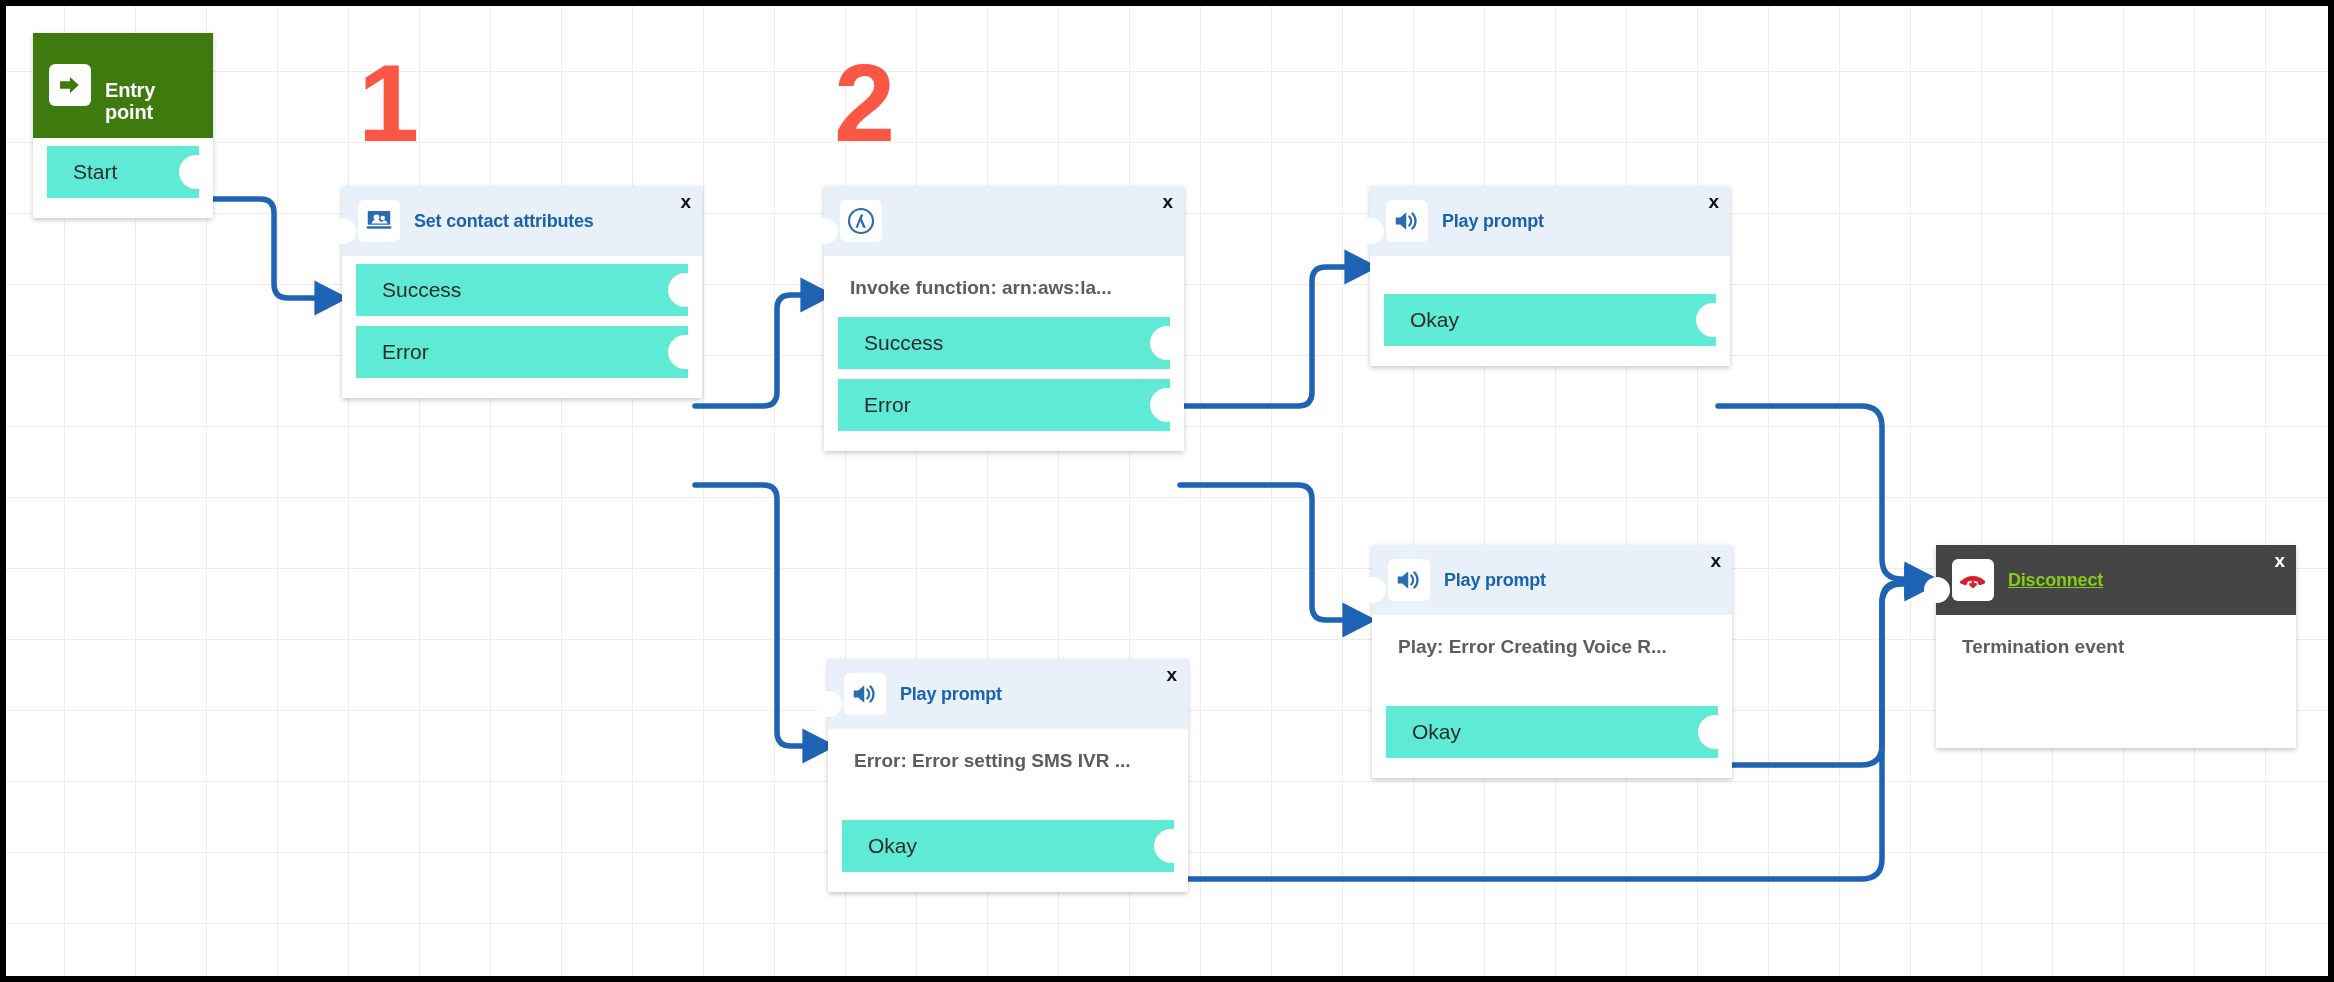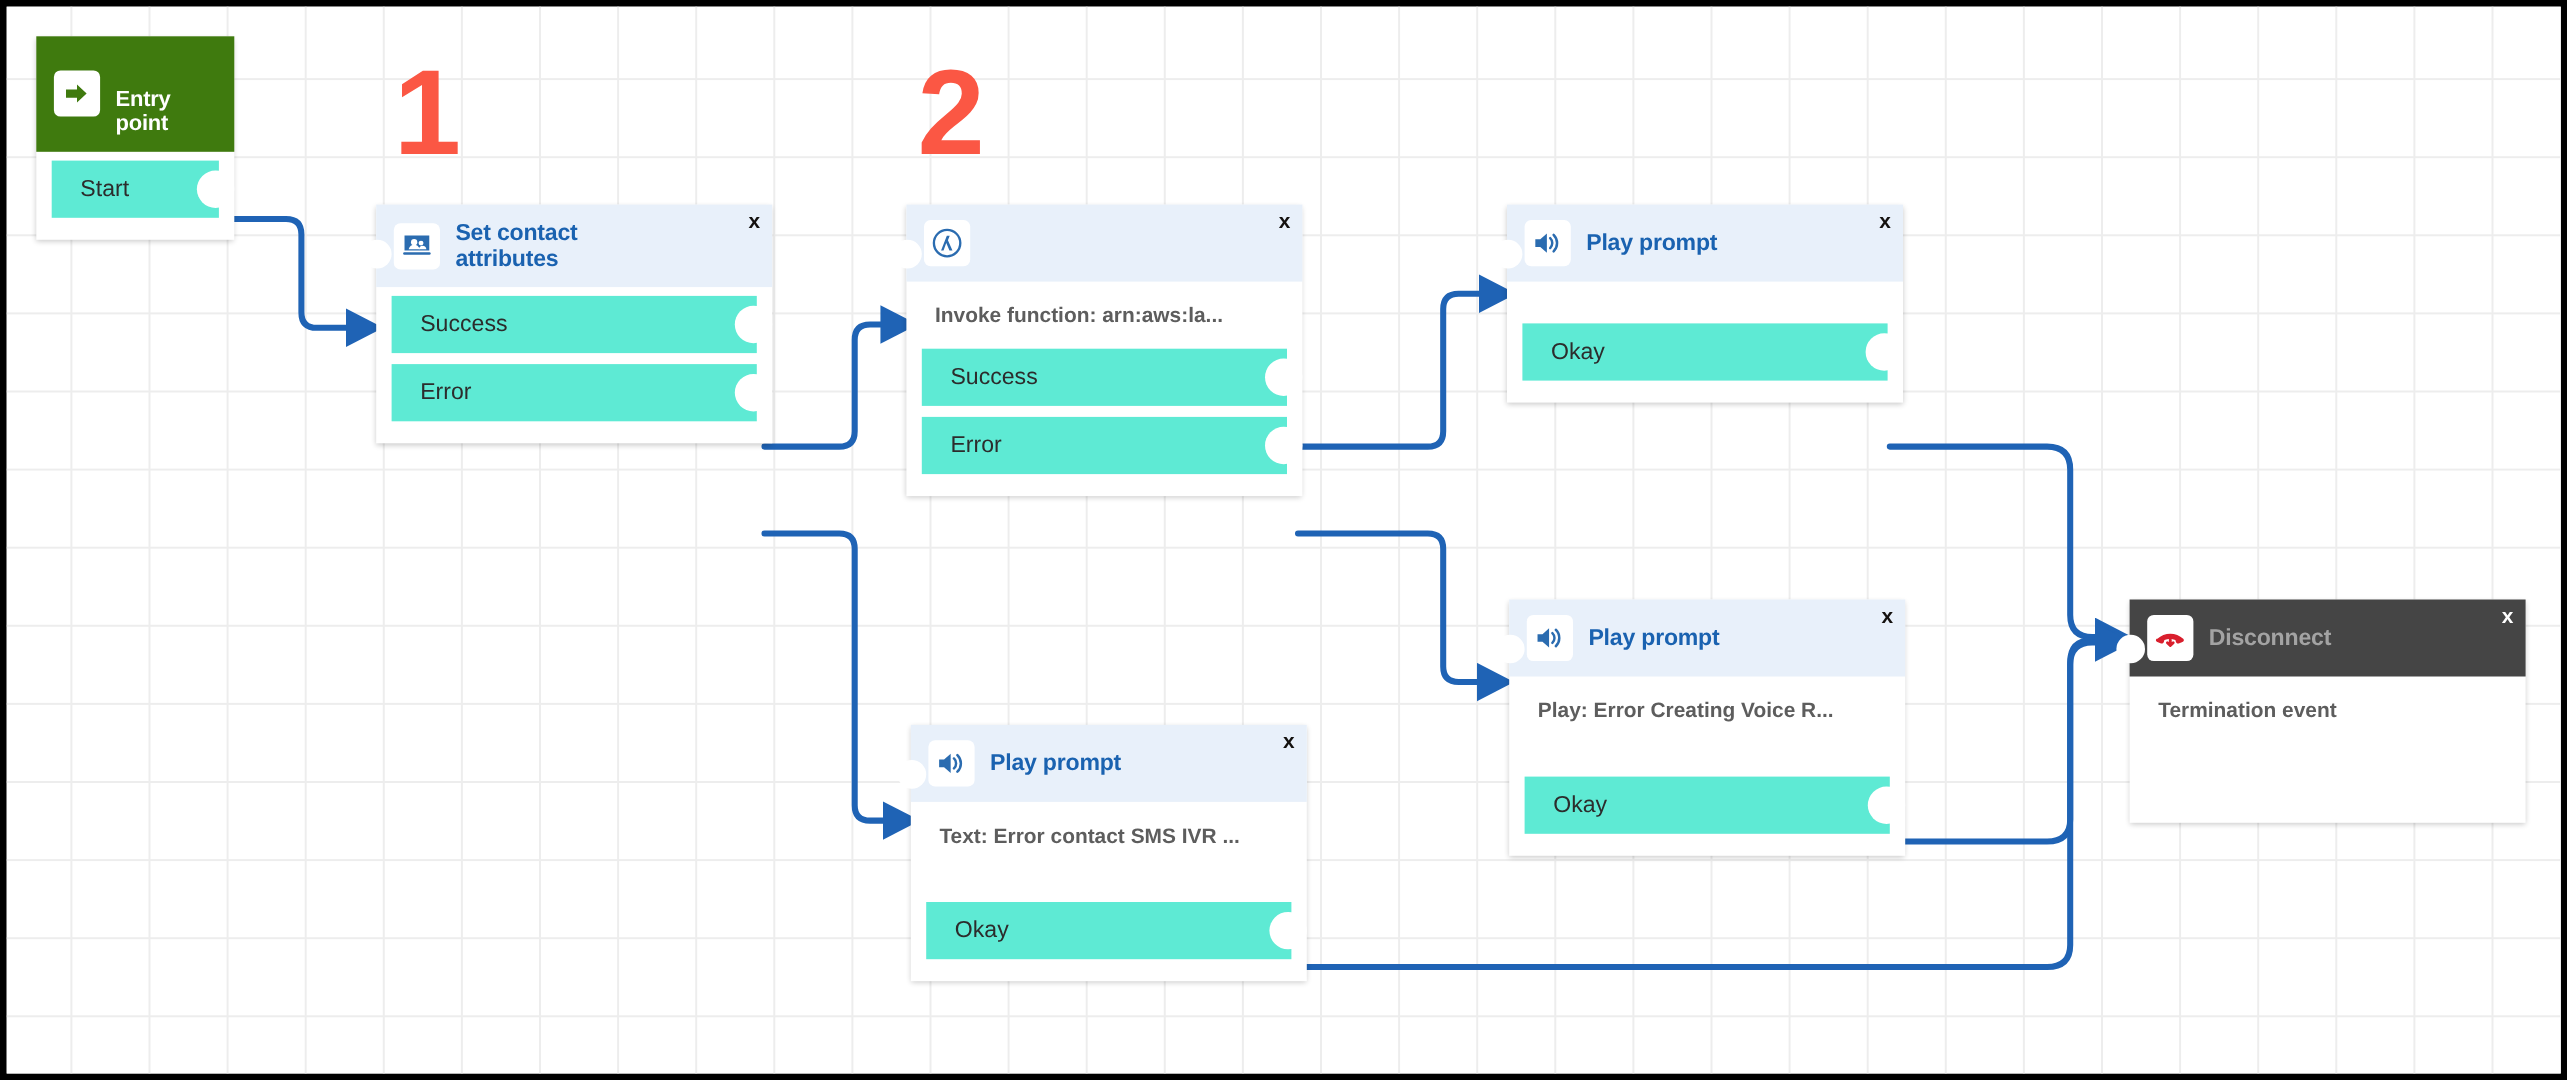--- a/index.html
+++ b/index.html
@@ -44,26 +44,26 @@
   }
   .node-head.green{background:#3f7a0e;}
   .node-head.dark{background:#454545;}
 
   .node-icon{
     width:42px;height:42px;flex:0 0 42px;
     background:#fff;border-radius:6px;
     display:flex;align-items:center;justify-content:center;
   }
   .node-title{
-    font-size:21px;font-weight:bold;color:#1a62b0;
+    font-size:18px;font-weight:bold;color:#1a62b0;
     line-height:1.12;letter-spacing:-.2px;
     padding-right:18px;
   }
   .node-head.green .node-title{color:#ffffff;}
-  .node-head.dark .node-title{color:#a3a3a3;font-weight:bold;}
+  .node-head.dark .node-title{color:#84cc16;font-weight:bold;text-decoration:underline;}
 
   .node-close{
     position:absolute;top:6px;right:11px;
     font-size:19px;font-weight:bold;color:#14110f;
     line-height:1;cursor:pointer;
     font-family:"Liberation Sans",sans-serif;
   }
   .node-head.dark .node-close{color:#ffffff;}
 
   .node-desc{
@@ -258,21 +258,21 @@
         <svg width="30" height="30" viewBox="0 0 24 24">
           <path d="M3 9.2h3.6L11.4 5v14L6.6 14.8H3z" fill="#2b6cb0"></path>
           <path d="M13.8 8.4a5 5 0 010 7.2" fill="none" stroke="#2b6cb0" stroke-width="1.8" stroke-linecap="round"></path>
           <path d="M16.3 6a8.4 8.4 0 010 12" fill="none" stroke="#2b6cb0" stroke-width="1.8" stroke-linecap="round"></path>
         </svg>
       </div>
       <div class="node-title">Play prompt</div>
       <span class="node-close">x</span>
     </div>
     <div class="in-dot"></div>
-    <div class="node-desc">Text: Error contact SMS IVR ...</div>
+    <div class="node-desc">Error: Error setting SMS IVR ...</div>
     <div class="ports" style="padding-top:38px;">
       <div class="port">
         <span class="port-label">Okay</span>
         <span class="port-dot"></span>
       </div>
     </div>
   </div>
 
   <div class="node" style="left:1930px;top:539px;width:360px;">
     <div class="node-head dark">

